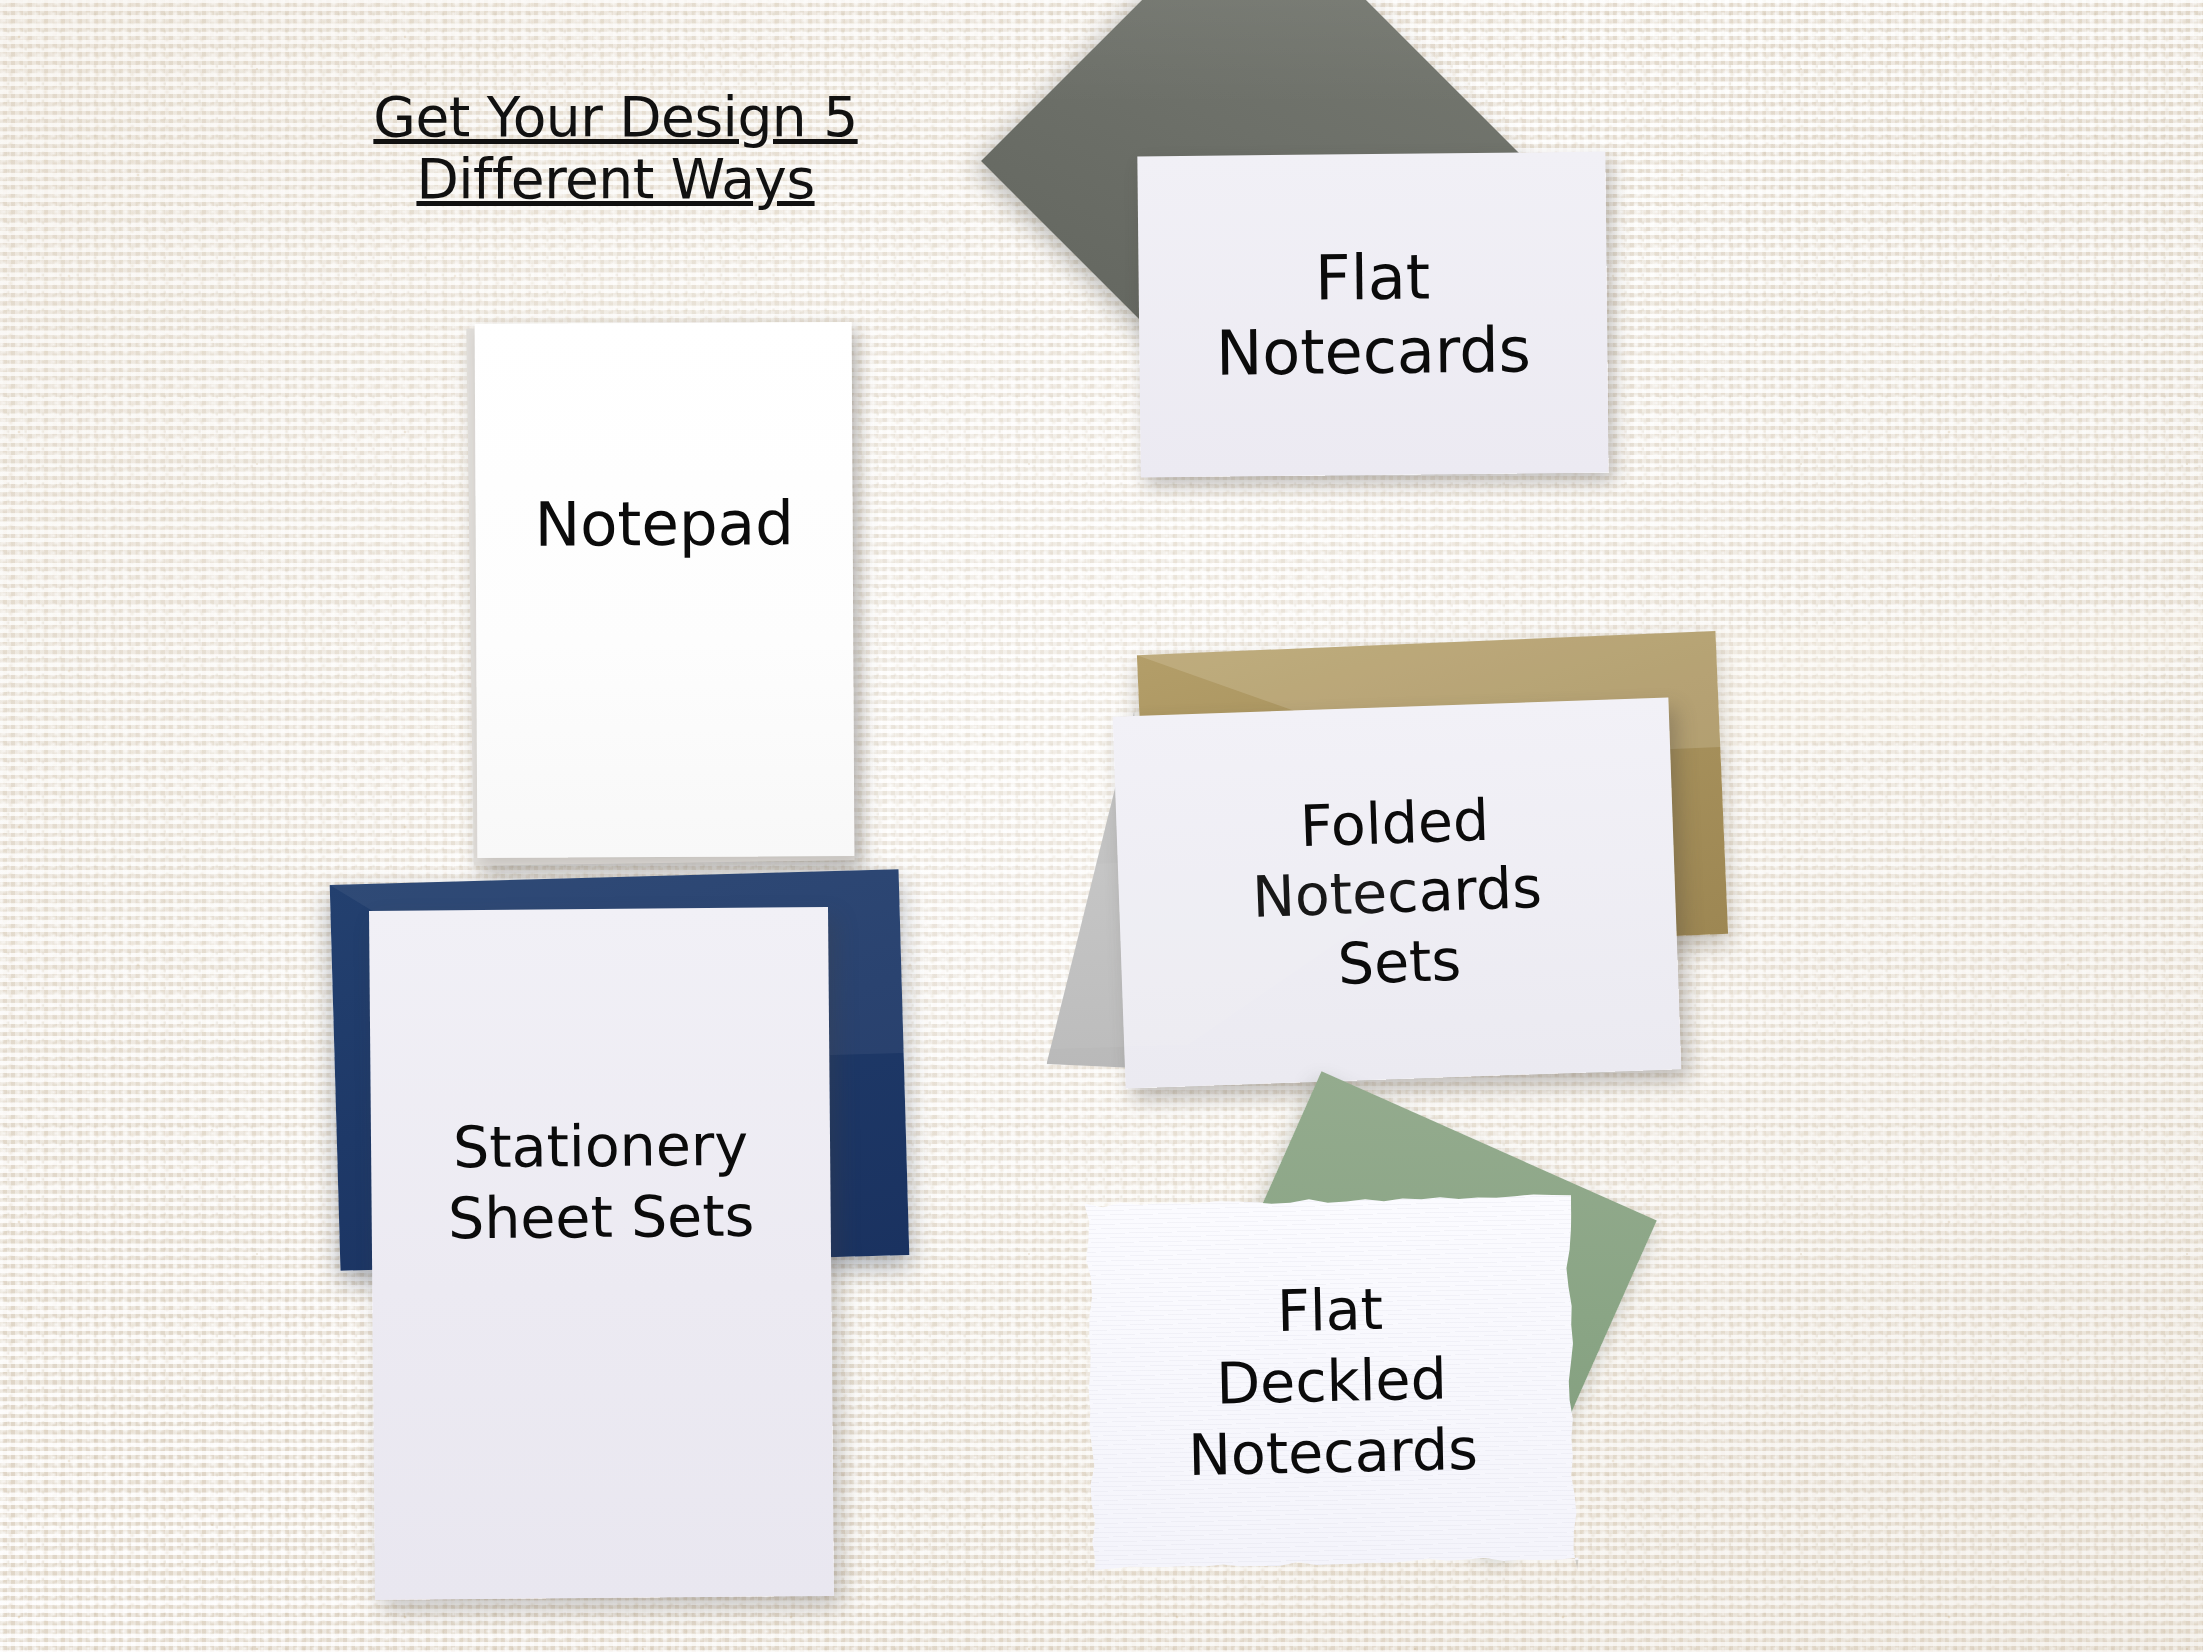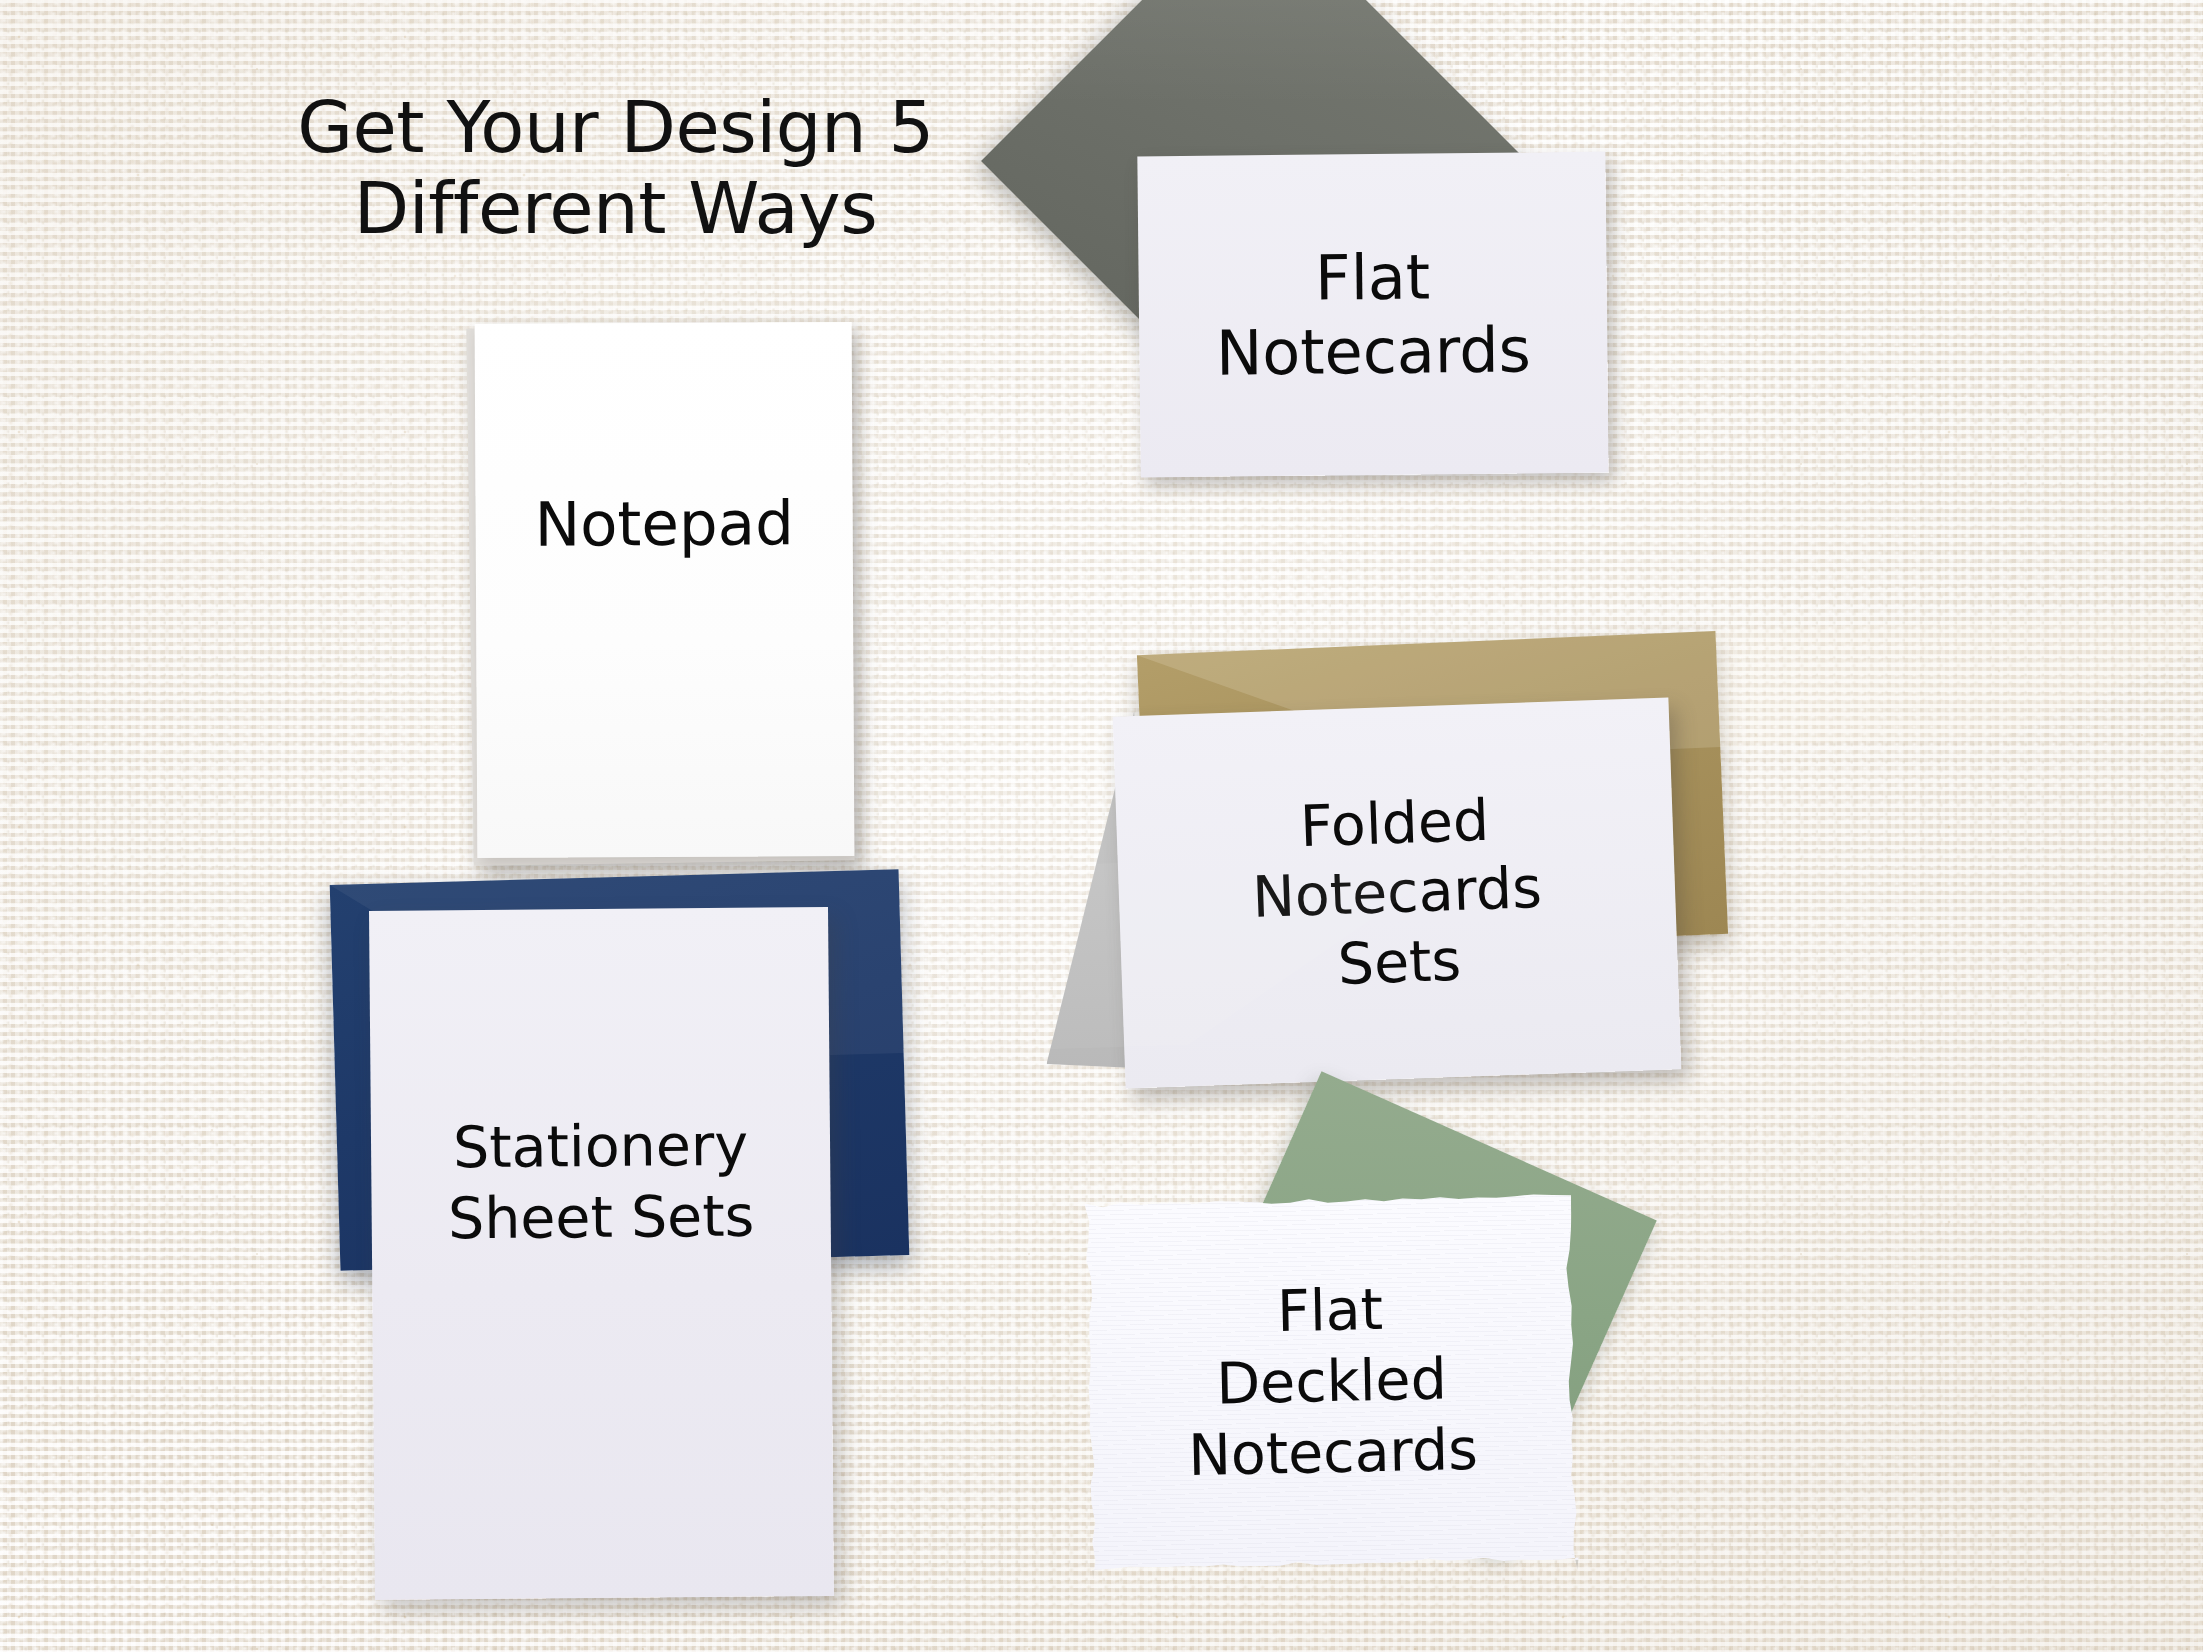--- a/index.html
+++ b/index.html
@@ -71,21 +71,22 @@
     text-align:center;
     line-height:1.12;
     letter-spacing:-0.5px;
     white-space:pre-line;
     font-weight:400;
   }
 
   
   #headline{
     left:248px;top:87px;width:735px;
-    font-size:72px;
+    font-size:55px;
+    text-decoration:underline;
   }
 
   
   #gray-env{
     left:1061px;top:-32px;width:386px;height:386px;
     background:linear-gradient(160deg,#74776f 0%, #6d7069 45%, #63665f 100%);
     transform:rotate(45deg);
     box-shadow:0 9.2px 24px rgba(60,58,52,0.30);
   }
   #gray-env::after{

